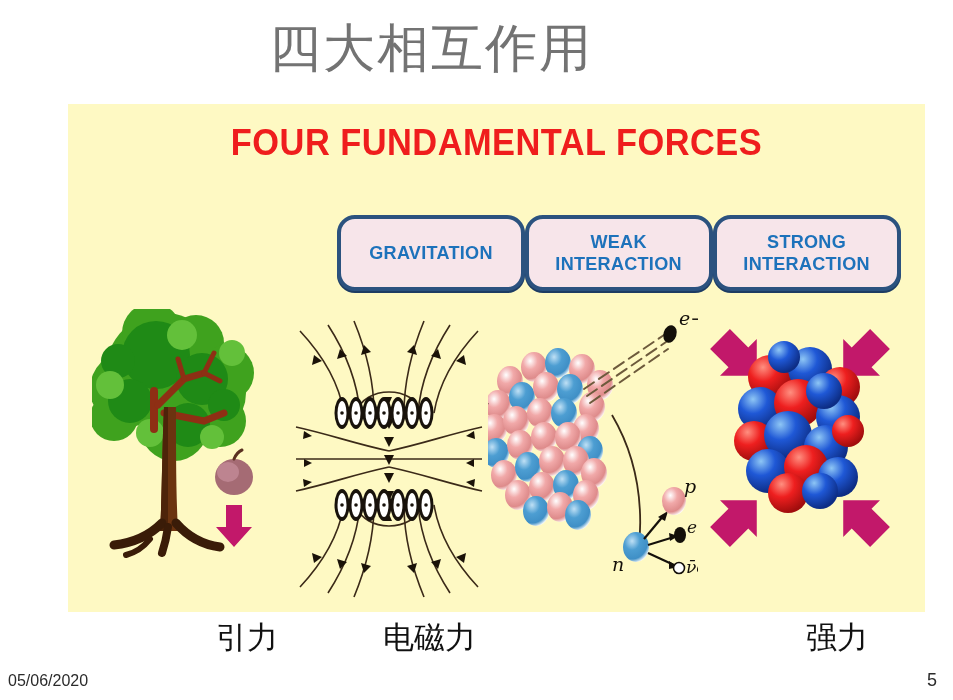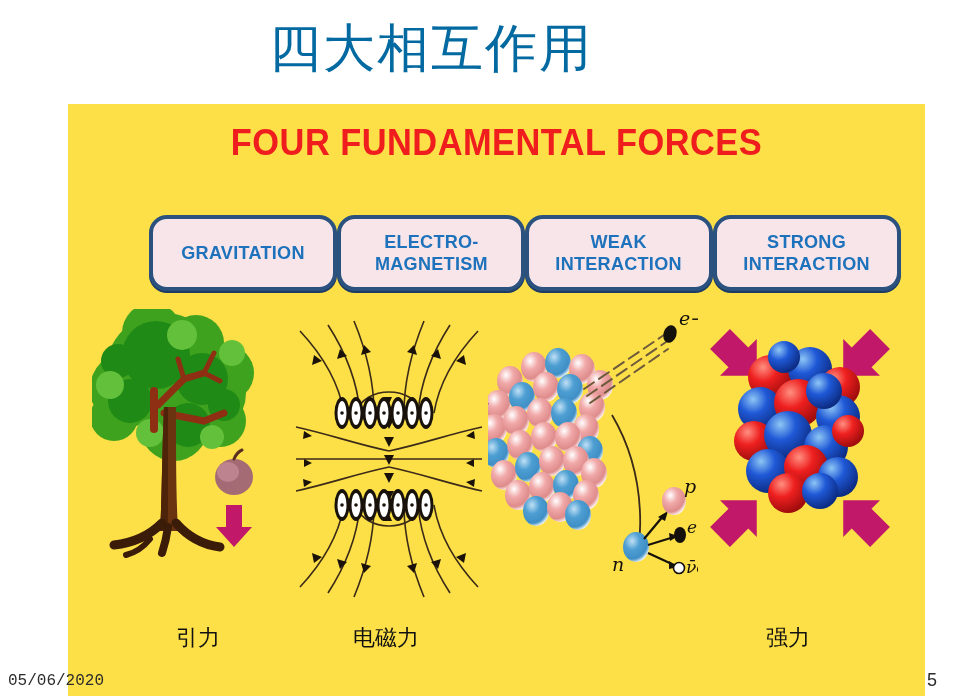--- a/index.html
+++ b/index.html
@@ -18,33 +18,33 @@
   
   #slide-title {
     position: absolute;
     left: 0;
     top: 18px;
     width: 862px;
     text-align: center;
     font-family: "DejaVu Sans", "Liberation Sans", sans-serif;
     font-size: 52px;
     line-height: 60px;
-    color: #0369a1;
+    color: #737373;
     letter-spacing: 2px;
     white-space: nowrap;
   }
 
   
   #figure-panel {
     position: absolute;
     left: 68px;
     top: 104px;
     width: 857px;
-    height: 592px;
-    background: #fde047;
+    height: 508px;
+    background: #fef9c3;
   }
 
   #figure-heading {
     position: absolute;
     left: 0;
     top: 17px;
     width: 857px;
     text-align: center;
     font-family: "Liberation Sans", sans-serif;
     font-weight: bold;
@@ -113,37 +113,37 @@
     position: absolute;
     left: 68px;
     top: 616px;
     width: 857px;
     height: 50px;
   }
   .caption {
     position: absolute;
     top: 0;
     font-family: Liberation Sans, sans-serif;
-    font-size: 22px;
+    font-size: 31px;
     line-height: 44px;
     color: #111111;
-    text-align: center;
+    text-align: right;
     white-space: nowrap;
   }
   #caption-0 { left: 50px;  width: 160px; }
   #caption-1 { left: 228px; width: 180px; }
   #caption-2 { left: 432px; width: 160px; }
   #caption-3 { left: 640px; width: 160px; }
 
   
   #footer-date {
     position: absolute;
     left: 8px;
     top: 672px;
-    font-family: Liberation Mono, monospace;
+    font-family: Liberation Sans, sans-serif;
     font-size: 16px;
     color: #2b2b2b;
   }
   #footer-page-number {
     position: absolute;
     right: 16px;
     top: 670px;
     font-family: "Liberation Sans", sans-serif;
     font-size: 18px;
     color: #2b2b2b;
@@ -156,24 +156,20 @@
 
 <div id="slide-title">四大相互作用</div>
 
 <div id="figure-panel">
 
   <div id="figure-heading">FOUR FUNDAMENTAL FORCES</div>
 
   <div id="force-boxes">
     <div class="force-box">
       <span class="force-box-label">GRAVITATION</span>
-    </div>
-    <div class="force-box">
-      <span class="force-box-label">ELECTRO-
-MAGNETISM</span>
     </div>
     <div class="force-box">
       <span class="force-box-label">WEAK
 INTERACTION</span>
     </div>
     <div class="force-box">
       <span class="force-box-label">STRONG
 INTERACTION</span>
     </div>
   </div>

